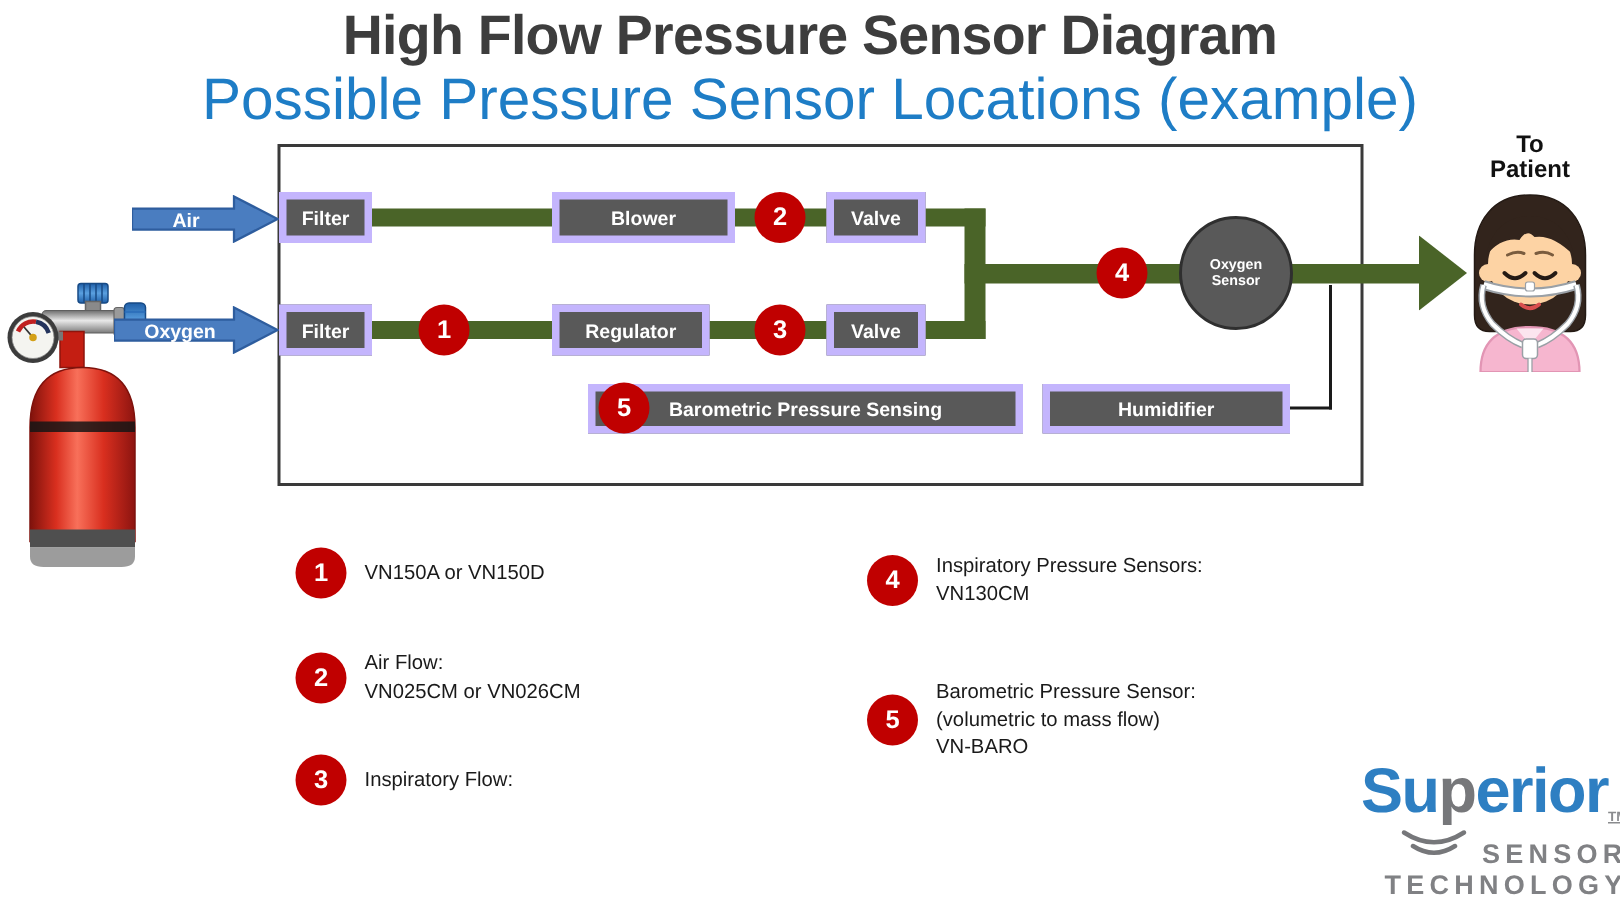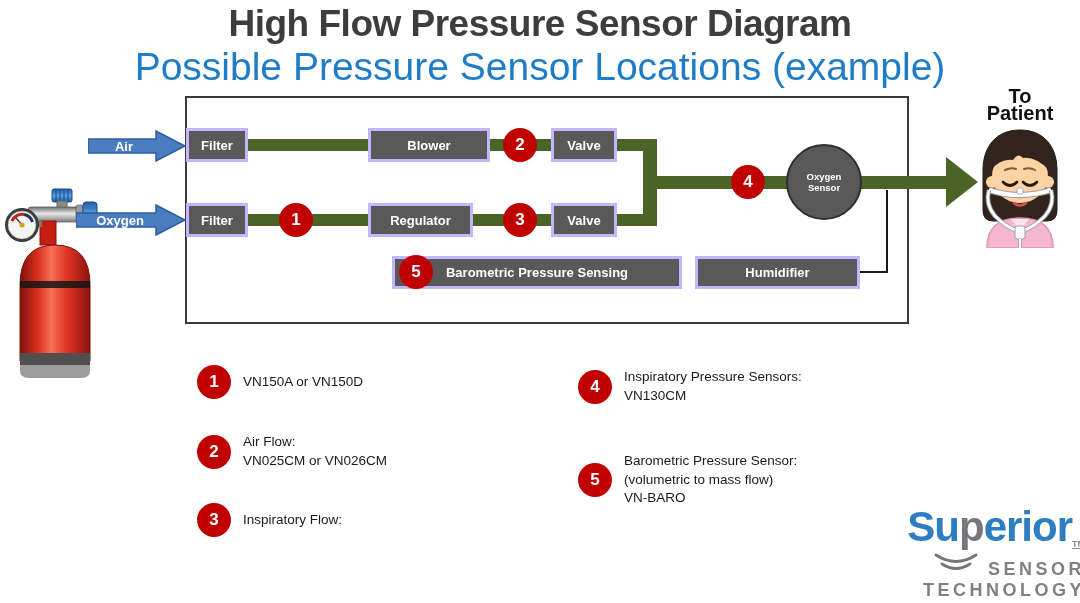--- a/index.html
+++ b/index.html
@@ -4,30 +4,30 @@
 <style>
   html,body{margin:0;padding:0;background:#fff;}
   .canvas{position:relative;width:1080px;height:603px;background:#fff;overflow:hidden;
           font-family:"Liberation Sans",sans-serif;padding-left:11px;}
   .abs{position:absolute;}
   .title{left:0;top:2px;width:1080px;text-align:center;font-size:37px;font-weight:700;
          color:#3d3d3d;letter-spacing:-0.5px;line-height:44px;}
   .subtitle{left:0;top:50px;width:1080px;text-align:center;font-size:39px;font-weight:400;
             color:#1e7dc6;line-height:34px;}
   .frame{left:185px;top:96px;width:724px;height:228px;border:2px solid #3a3a3a;box-sizing:border-box;}
-  .box{background:#595959;border:3px solid #c4b5fd;box-sizing:border-box;color:#fff;
+  .box{background:#595959;border:5px solid #c4b5fd;box-sizing:border-box;color:#fff;
        display:flex;align-items:center;justify-content:center;font-size:13px;font-weight:600;}
   .gline{background:#4a6428;}
   .marker{width:34px;height:34px;border-radius:50%;background:#c00000;color:#fff;
           display:flex;align-items:center;justify-content:center;font-size:17px;font-weight:700;}
   .sensor-circle{left:786px;top:144px;width:76px;height:76px;border-radius:50%;background:#595959;
                  border:2px solid #2f2f2f;box-sizing:border-box;color:#fff;display:flex;flex-direction:column;
                  align-items:center;justify-content:center;font-size:9.5px;font-weight:700;line-height:11.5px;}
   .conn{background:#1a1a1a;}
-  .topatient{left:980px;top:88px;width:80px;text-align:center;font-size:20px;font-weight:600;
+  .topatient{left:980px;top:88px;width:80px;text-align:center;font-size:16px;font-weight:600;
              color:#111;line-height:17px;}
   .legend-item{display:flex;align-items:center;gap:12px;}
   .legend-text{font-size:13.5px;color:#1a1a1a;line-height:18.5px;}
   .logo{top:506px;right:6px;width:200px;height:96px;}
   .logo .word{position:absolute;right:0;top:0;font-size:42px;font-weight:700;letter-spacing:-1px;
               color:#2e7fc2;line-height:42px;white-space:nowrap;}
   .logo .word .gray{color:#76777a;}
   .logo .word sup{font-size:9px;letter-spacing:0;color:#8a8b8e;vertical-align:top;position:relative;top:17px;text-decoration:underline;}
   .logo .l2{position:absolute;right:0;top:54px;font-size:18px;font-weight:600;letter-spacing:3.5px;
             color:#808184;line-height:18px;}

